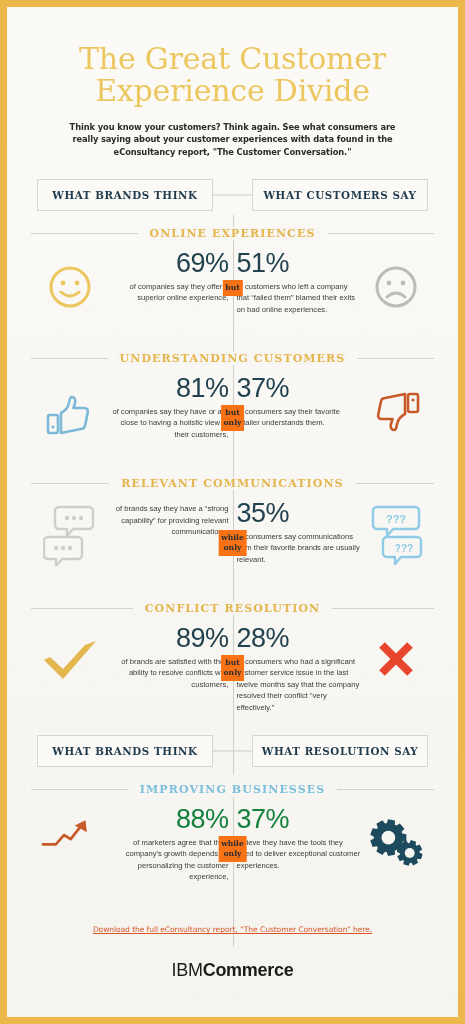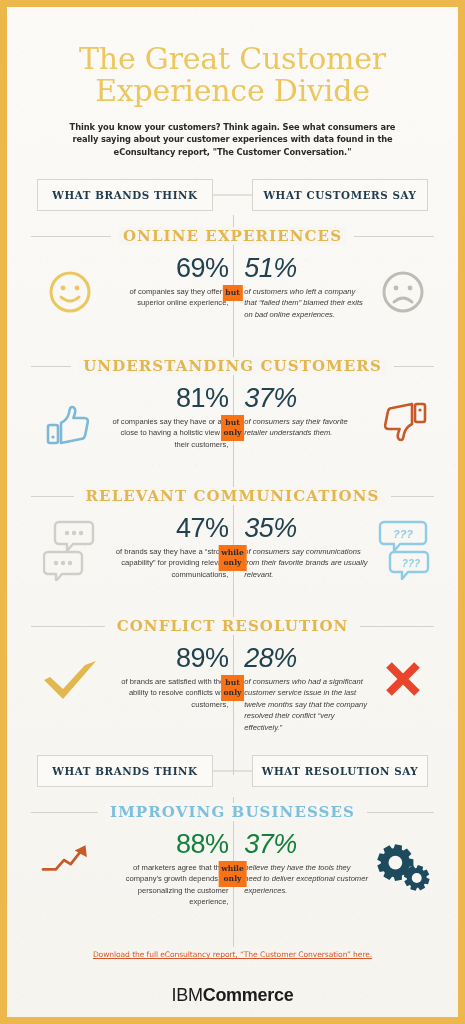--- a/index.html
+++ b/index.html
@@ -111,21 +111,21 @@
     align-items: center;
     gap: 8px;
     margin: 16px 10px 0 10px;
     position: relative;
     z-index: 3;
   }
   .sectlabel .rule { flex: 1; height: 1px; background: #d3d3cd; }
   .sectlabel .txt {
     font-family: "DejaVu Serif", serif;
     font-weight: bold;
-    font-size: 15px;
+    font-size: 11px;
     letter-spacing: 1.1px;
     color: #e4b64e;
     white-space: nowrap;
     background: #f7f6f2;
     padding: 0 4px;
   }
   .sectlabel.blue .txt { color: #7cc0dd; }
 
   
   .statrow {
@@ -136,21 +136,21 @@
     min-height: 86px;
   }
   .side {
     width: 50%;
     display: flex;
     align-items: flex-start;
     gap: 6px;
     padding: 0 4px;
   }
   .side.left { justify-content: flex-end; }
-  .side.right { justify-content: center; font-style: italic; }
+  .side.right { justify-content: flex-start; }
 
   .stat { width: 124px; }
   .side.left .stat { text-align: right; }
   .side.right .stat { text-align: left; }
 
   .pct {
     font-family: "Liberation Sans", sans-serif;
     font-weight: 300;
     font-size: 27px;
     line-height: 1.02;
@@ -341,21 +341,20 @@
                   <circle cx="24" cy="14" r="2.2"></circle>
                   <circle cx="31" cy="14" r="2.2"></circle>
                   <circle cx="38" cy="14" r="2.2"></circle>
         <circle cx="13" cy="44" r="2.2"></circle>
                   <circle cx="20" cy="44" r="2.2"></circle>
                   <circle cx="27" cy="44" r="2.2"></circle>
                 </g>
               </svg>
             </div>
        <div class="stat">
-         <div class="pct ">47%</div>
          <div class="desc">of brands say they have a “strong capability” for providing relevant communications,</div>
        </div>
      </div>
      <div class="connword">
             <div>while</div>
             <div>only</div>
           </div>
      <div class="side right">
        <div class="stat">
          <div class="pct ">35%</div>

